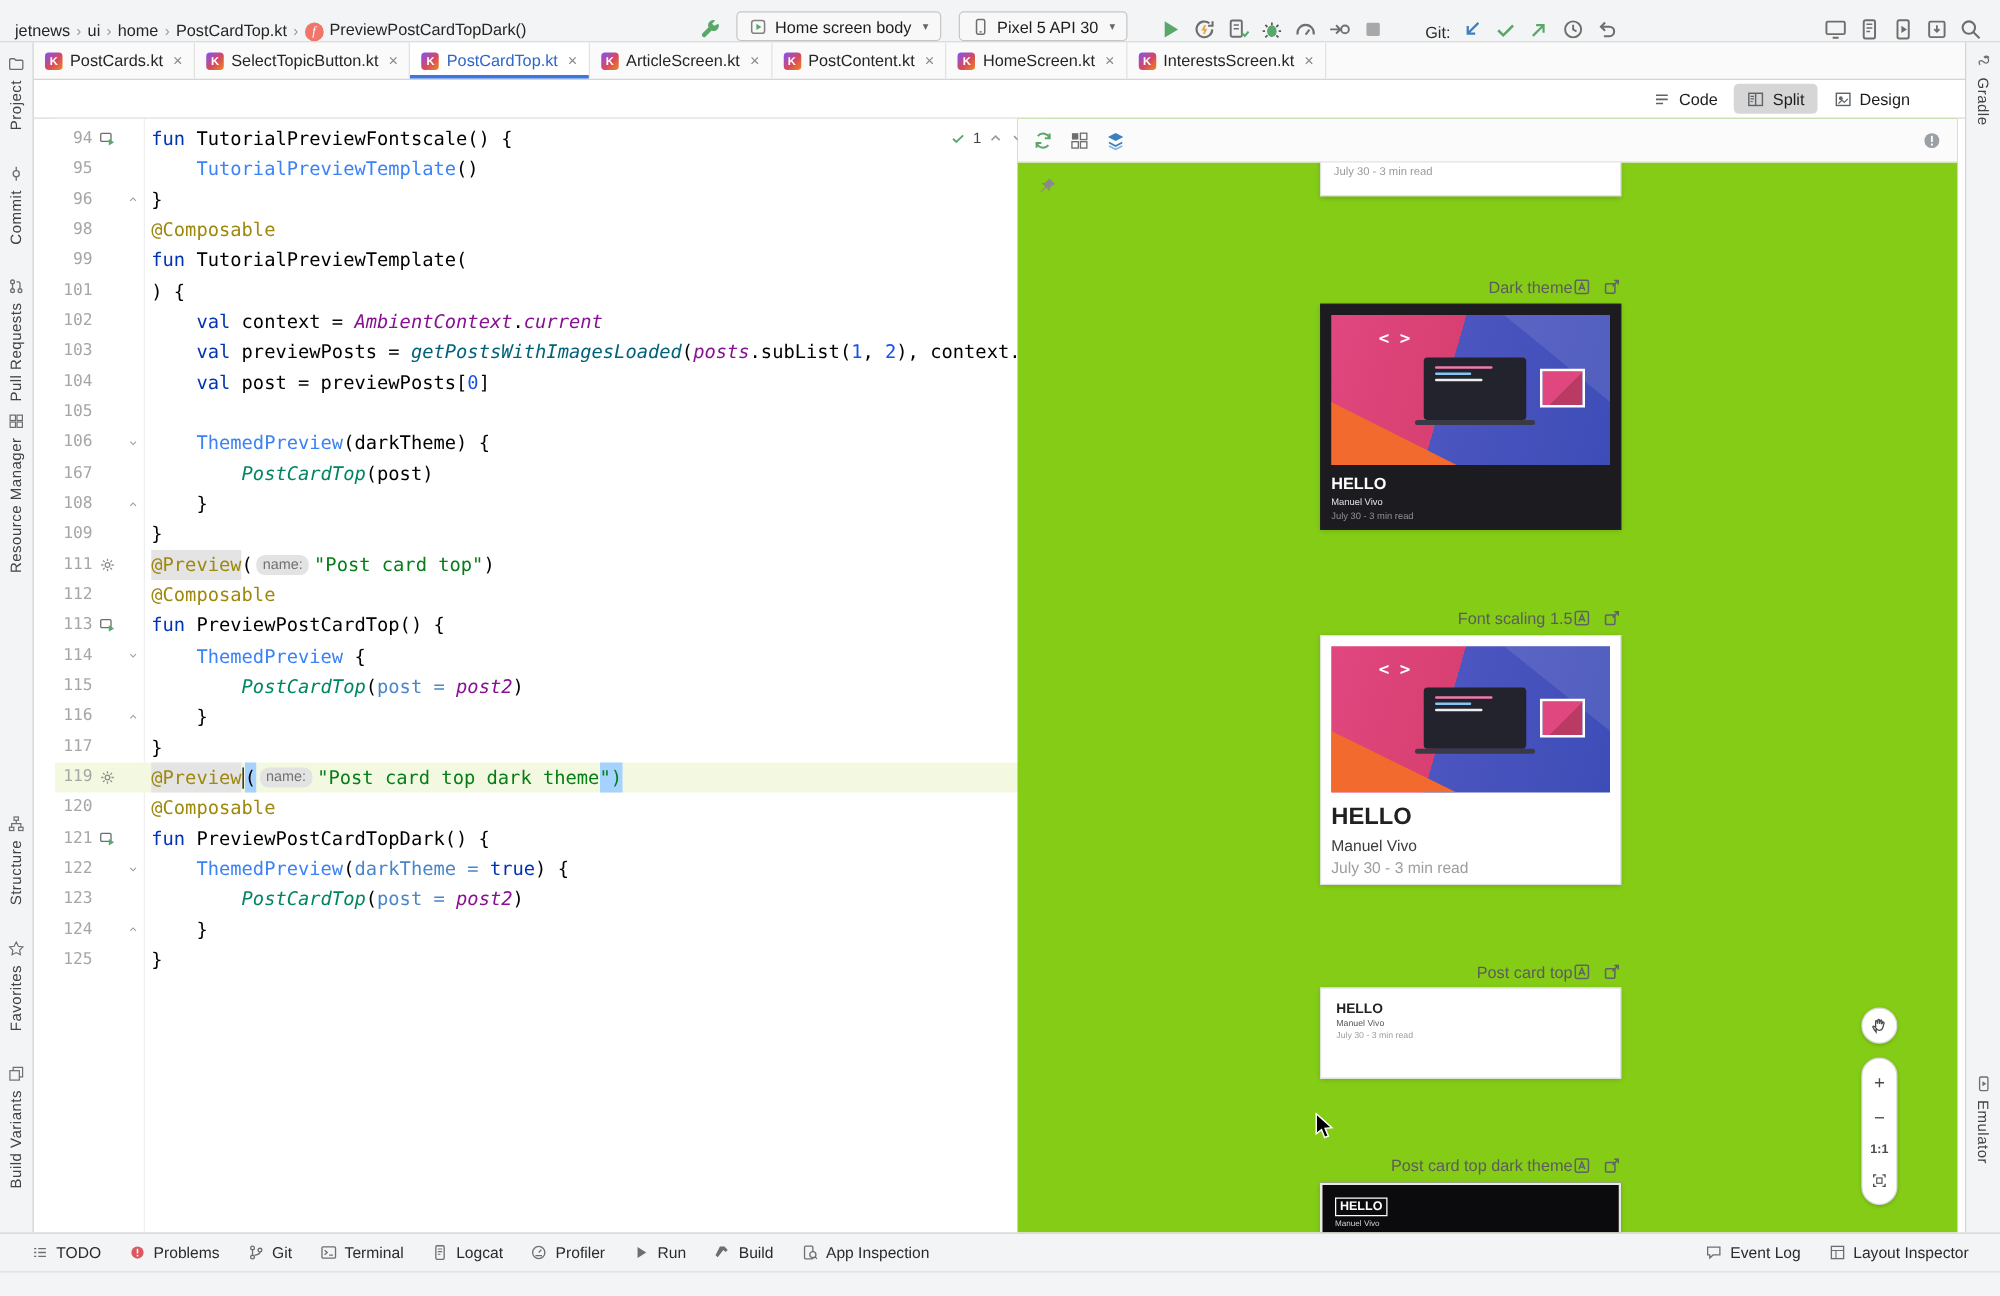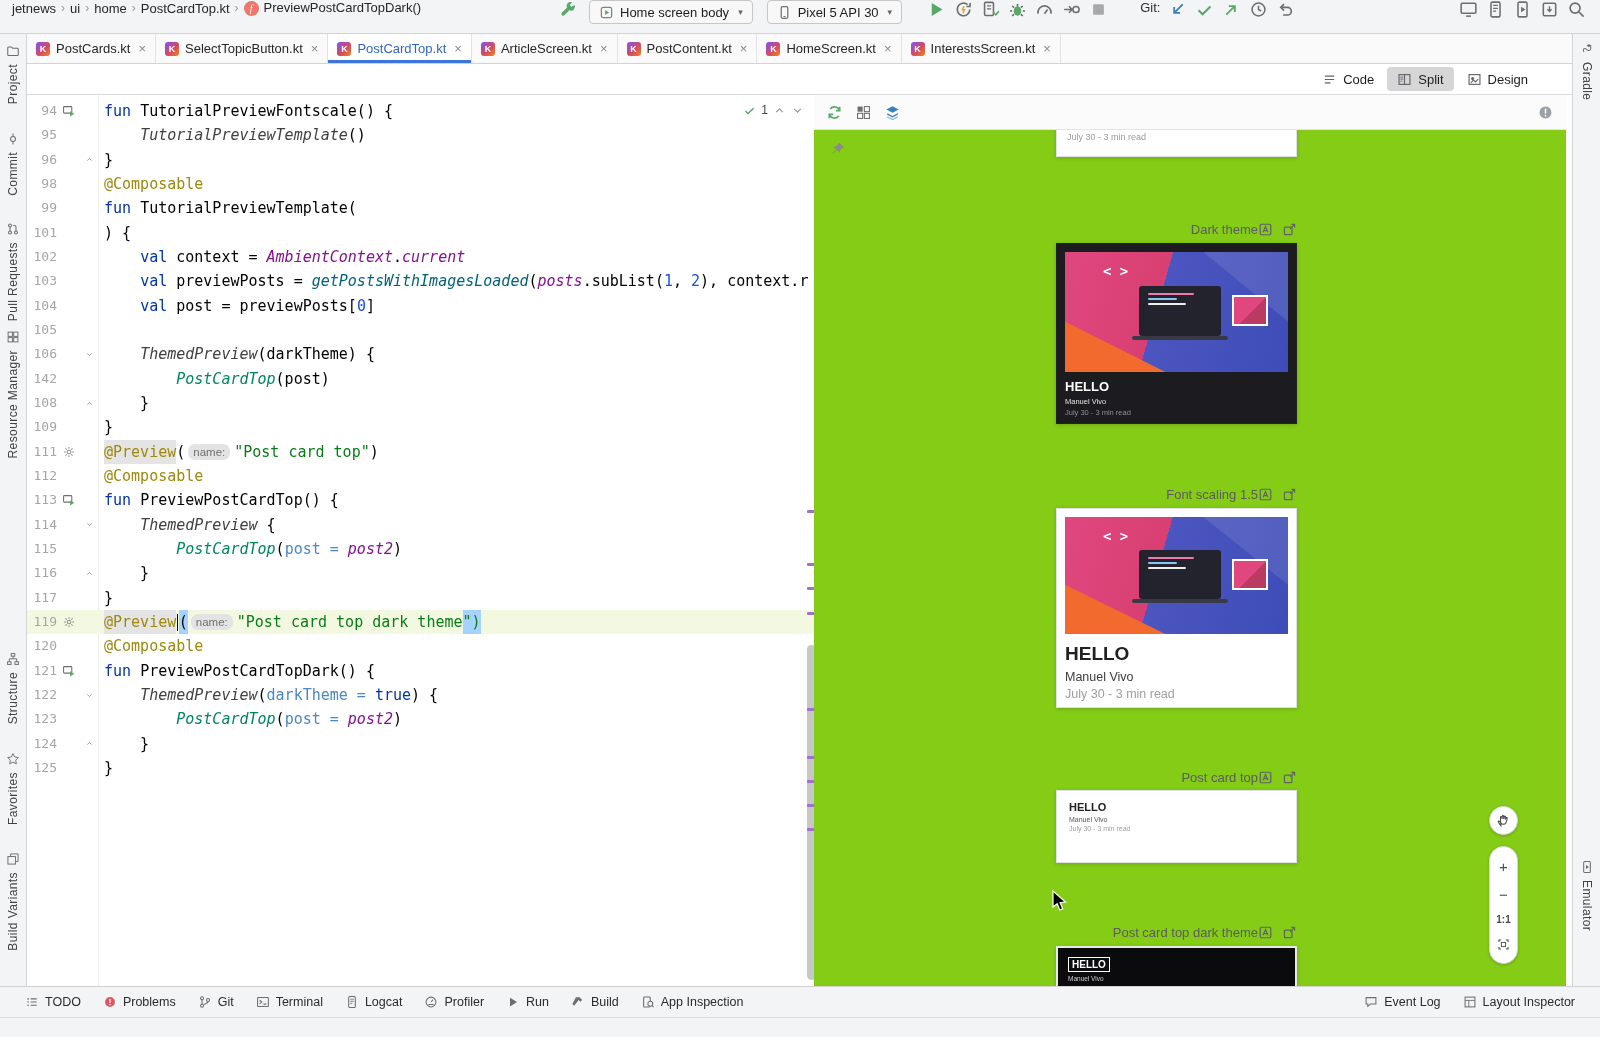--- a/index.html
+++ b/index.html
@@ -2,21 +2,21 @@
 <html><head>
 <meta charset="utf-8">
 <style>
 *{margin:0;padding:0;box-sizing:border-box}
 html,body{background:#9a9a9a}
 #win{position:relative;width:1600px;height:1037px;background:#fff;overflow:hidden;
   font-family:"Liberation Sans",sans-serif;font-size:13px;color:#1d1d1d;cursor:default}
 
 
 #topbar{position:absolute;left:0;top:0;width:1600px;height:34px;background:#F3F4F5;
-  border-bottom:1px solid #D4D4D4;display:flex;align-items:flex-start;padding:0 10px}
+  border-bottom:1px solid #D4D4D4;display:flex;align-items:flex-end;padding:0 10px}
 .crumbs{flex:none;width:545px;display:flex;align-items:center;overflow:hidden;white-space:nowrap}
 .crumb{padding:0 2px;color:#262626}
 .crumb-sep{color:#9a9a9a;margin:0 3px;font-size:12px}
 .ficon{width:15px;height:15px;border-radius:50%;background:#F0756A;color:#fff;font-size:10px;
   font-style:italic;display:inline-flex;align-items:center;justify-content:center;margin-right:5px;
   font-family:"Liberation Serif",serif}
 .icon{display:inline-flex;width:16px;height:16px;flex:none;align-items:center;justify-content:center}
 .icon svg{width:100%;height:100%;display:block}
 .tbi{width:19px;height:19px;margin:0 4px}
 .combo{display:flex;align-items:center;gap:6px;height:24px;padding:0 9px;border:1px solid #C6C6C6;
@@ -48,34 +48,34 @@
 
 
 #leftstrip{position:absolute;left:0;top:34px;width:27px;height:952px;background:#F3F4F5;border-right:1px solid #D4D4D4}
 #rightstrip{position:absolute;left:1572px;top:34px;width:28px;height:952px;background:#F3F4F5;border-left:1px solid #D4D4D4}
 .stripbtn{position:absolute;left:0;width:100%;display:flex;flex-direction:column;align-items:center;gap:6px}
 .stripbtn .icon{width:14px;height:14px;color:#6E6E6E}
 .vtext{writing-mode:vertical-rl;font-size:12px;color:#424242;letter-spacing:.4px;white-space:nowrap}
 .vtext.flip{transform:rotate(180deg)}
 
 
-#editor{position:absolute;left:27px;top:95px;width:792px;height:891px;background:#fff;overflow:hidden;border-right:1px solid #C9C9C9}
+#editor{position:absolute;left:44px;top:95px;width:792px;height:891px;background:#fff;overflow:hidden;border-right:1px solid #C9C9C9}
 .gsep{position:absolute;left:71px;top:0;bottom:0;width:1px;background:#EFEFEF}
 .lines{position:absolute;left:0;top:4px;width:100%}
 .row{display:flex;height:24.33px;line-height:24.33px;font-family:"DejaVu Sans Mono",monospace;
   font-size:15px;white-space:pre;align-items:center}
 .row.hl{background:#F3F9E0}
 .lnum{width:30px;text-align:right;color:#A6A6A6;font-size:13px;flex:none}
 .gicon{width:24px;display:flex;align-items:center;justify-content:center;flex:none}
 .gicon svg{width:14px;height:14px}
 .fold{width:16px;display:flex;align-items:center;justify-content:center;flex:none}
 .fold svg{width:9px;height:9px}
 .codetext{margin-left:7px;flex:none;display:flex;align-items:center;white-space:pre}
 .kw{color:#0033B3}.ann{color:#9E880D}.str{color:#067D17}.num{color:#1750EB}.pl{color:#000}
-.itd{font-style:italic;color:#404040}
+.itd{color:#3b82f6}
 .itp{font-style:italic;color:#871094}
 .itt{font-style:italic;color:#00627A}
 .itg{font-style:italic;color:#008561}
 .na{color:#4A86C8}
 .annocc{color:#9E880D;background:#E4E4E4}
 .sel{background:#A6D2FF;color:#000}
 .strsel{background:#A6D2FF;color:#067D17}
 .hint{background:#E3E3E3;color:#707070;border-radius:7px;padding:0 5px;font-size:11.5px;
   font-family:"Liberation Sans",sans-serif;display:inline-block;line-height:16px;margin:0 4px 0 3px}
 .tcaret{display:inline-block;width:1.5px;height:17px;background:#000;margin:0 .5px}
@@ -471,21 +471,21 @@
         <div class="row"><span class="lnum">98</span><span class="gicon"></span><span class="fold"></span><span class="codetext"><span class="ann">@Composable</span></span></div>
         <div class="row"><span class="lnum">99</span><span class="gicon"></span><span class="fold"></span><span class="codetext"><span class="kw">fun </span><span class="pl">TutorialPreviewTemplate(</span></span></div>
         <div class="row"><span class="lnum">101</span><span class="gicon"></span><span class="fold"></span><span class="codetext"><span class="pl">) {</span></span></div>
         <div class="row"><span class="lnum">102</span><span class="gicon"></span><span class="fold"></span><span class="codetext"><span class="pl">    </span><span class="kw">val </span><span class="pl">context = </span><span class="itp">AmbientContext</span><span class="pl">.</span><span class="itp">current</span></span></div>
         <div class="row"><span class="lnum">103</span><span class="gicon"></span><span class="fold"></span><span class="codetext"><span class="pl">    </span><span class="kw">val </span><span class="pl">previewPosts = </span><span class="itt">getPostsWithImagesLoaded</span><span class="pl">(</span><span class="itp">posts</span><span class="pl">.subList(</span><span class="num">1</span><span class="pl">, </span><span class="num">2</span><span class="pl">), context.r</span></span></div>
         <div class="row"><span class="lnum">104</span><span class="gicon"></span><span class="fold"></span><span class="codetext"><span class="pl">    </span><span class="kw">val </span><span class="pl">post = previewPosts[</span><span class="num">0</span><span class="pl">]</span></span></div>
         <div class="row"><span class="lnum">105</span><span class="gicon"></span><span class="fold"></span><span class="codetext"></span></div>
         <div class="row"><span class="lnum">106</span><span class="gicon"></span><span class="fold"><svg viewBox="0 0 16 16">
               <path d="M4 6l4 4 4-4" fill="none" stroke="#9a9a9a" stroke-width="1.6"></path>
             </svg></span><span class="codetext"><span class="pl">    </span><span class="itd">ThemedPreview</span><span class="pl">(darkTheme) {</span></span></div>
-        <div class="row"><span class="lnum">142</span><span class="gicon"></span><span class="fold"></span><span class="codetext"><span class="pl">        </span><span class="itg">PostCardTop</span><span class="pl">(post)</span></span></div>
+        <div class="row"><span class="lnum">167</span><span class="gicon"></span><span class="fold"></span><span class="codetext"><span class="pl">        </span><span class="itg">PostCardTop</span><span class="pl">(post)</span></span></div>
         <div class="row"><span class="lnum">108</span><span class="gicon"></span><span class="fold"><svg viewBox="0 0 16 16">
               <path d="M4 10l4-4 4 4" fill="none" stroke="#9a9a9a" stroke-width="1.6"></path>
             </svg></span><span class="codetext"><span class="pl">    }</span></span></div>
         <div class="row"><span class="lnum">109</span><span class="gicon"></span><span class="fold"></span><span class="codetext"><span class="pl">}</span></span></div>
         <div class="row"><span class="lnum">111</span><span class="gicon"><svg viewBox="0 0 16 16">
               <circle cx="8" cy="8" r="2.1" fill="none" stroke="#8E8E8E" stroke-width="1.2"></circle>
               <path d="M8 2.2v2.1M8 11.7v2.1M2.2 8h2.1M11.7 8h2.1M3.9 3.9l1.5 1.5M10.6 10.6l1.5 1.5M12.1 3.9l-1.5 1.5M5.4 10.6l-1.5 1.5" stroke="#8E8E8E" stroke-width="1.2"></path>
             </svg></span><span class="fold"></span><span class="codetext"><span class="annocc">@Preview</span><span class="pl">(</span><span class="hint">name:</span><span class="str">"Post card top"</span><span class="pl">)</span></span></div>
         <div class="row"><span class="lnum">112</span><span class="gicon"></span><span class="fold"></span><span class="codetext"><span class="ann">@Composable</span></span></div>
         <div class="row"><span class="lnum">113</span><span class="gicon"><svg viewBox="0 0 16 16">

